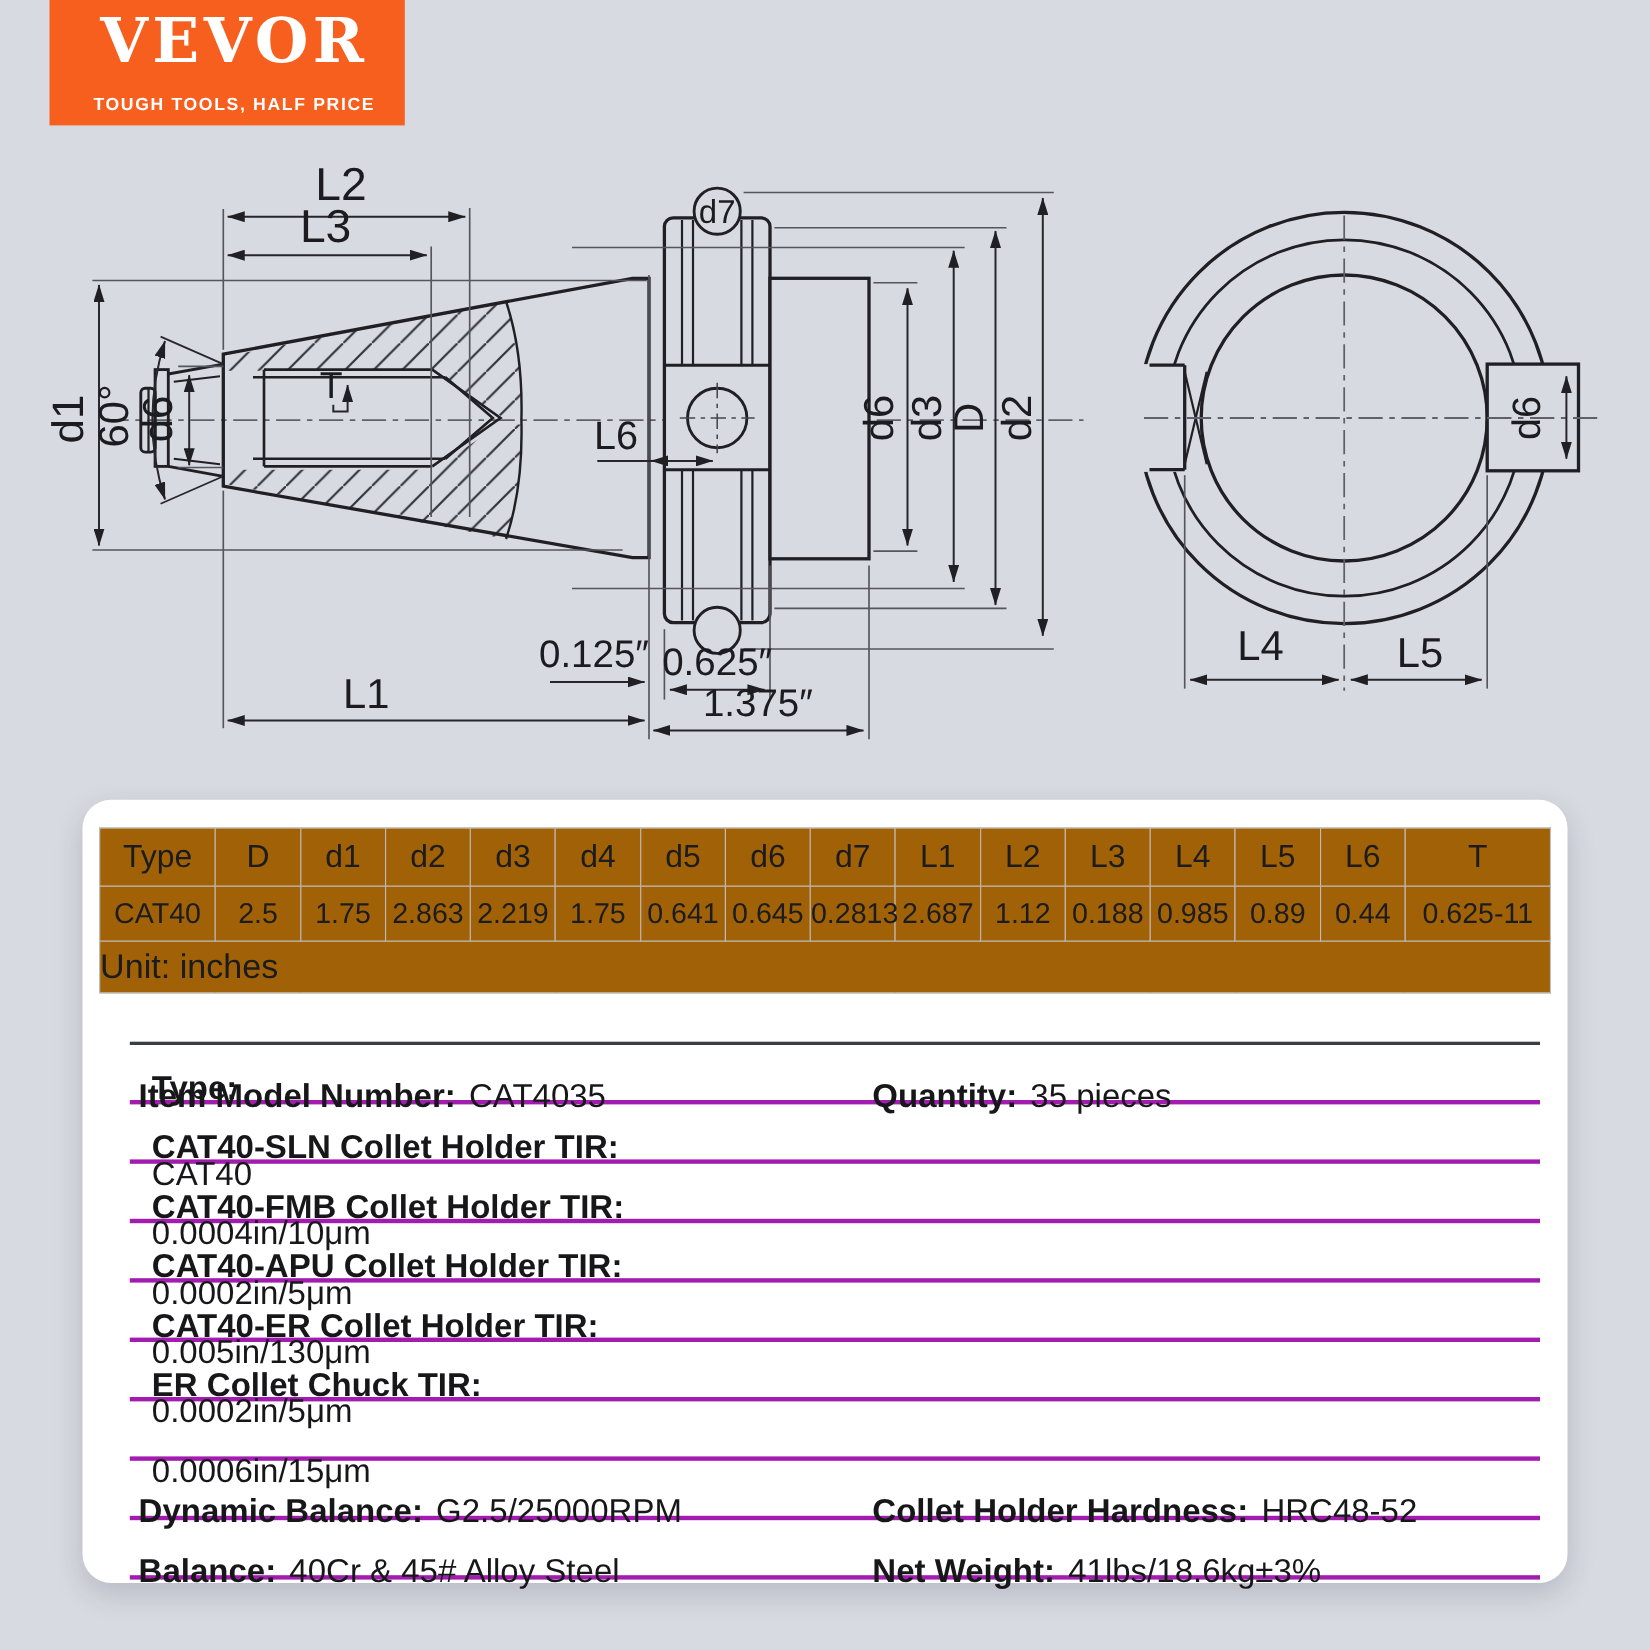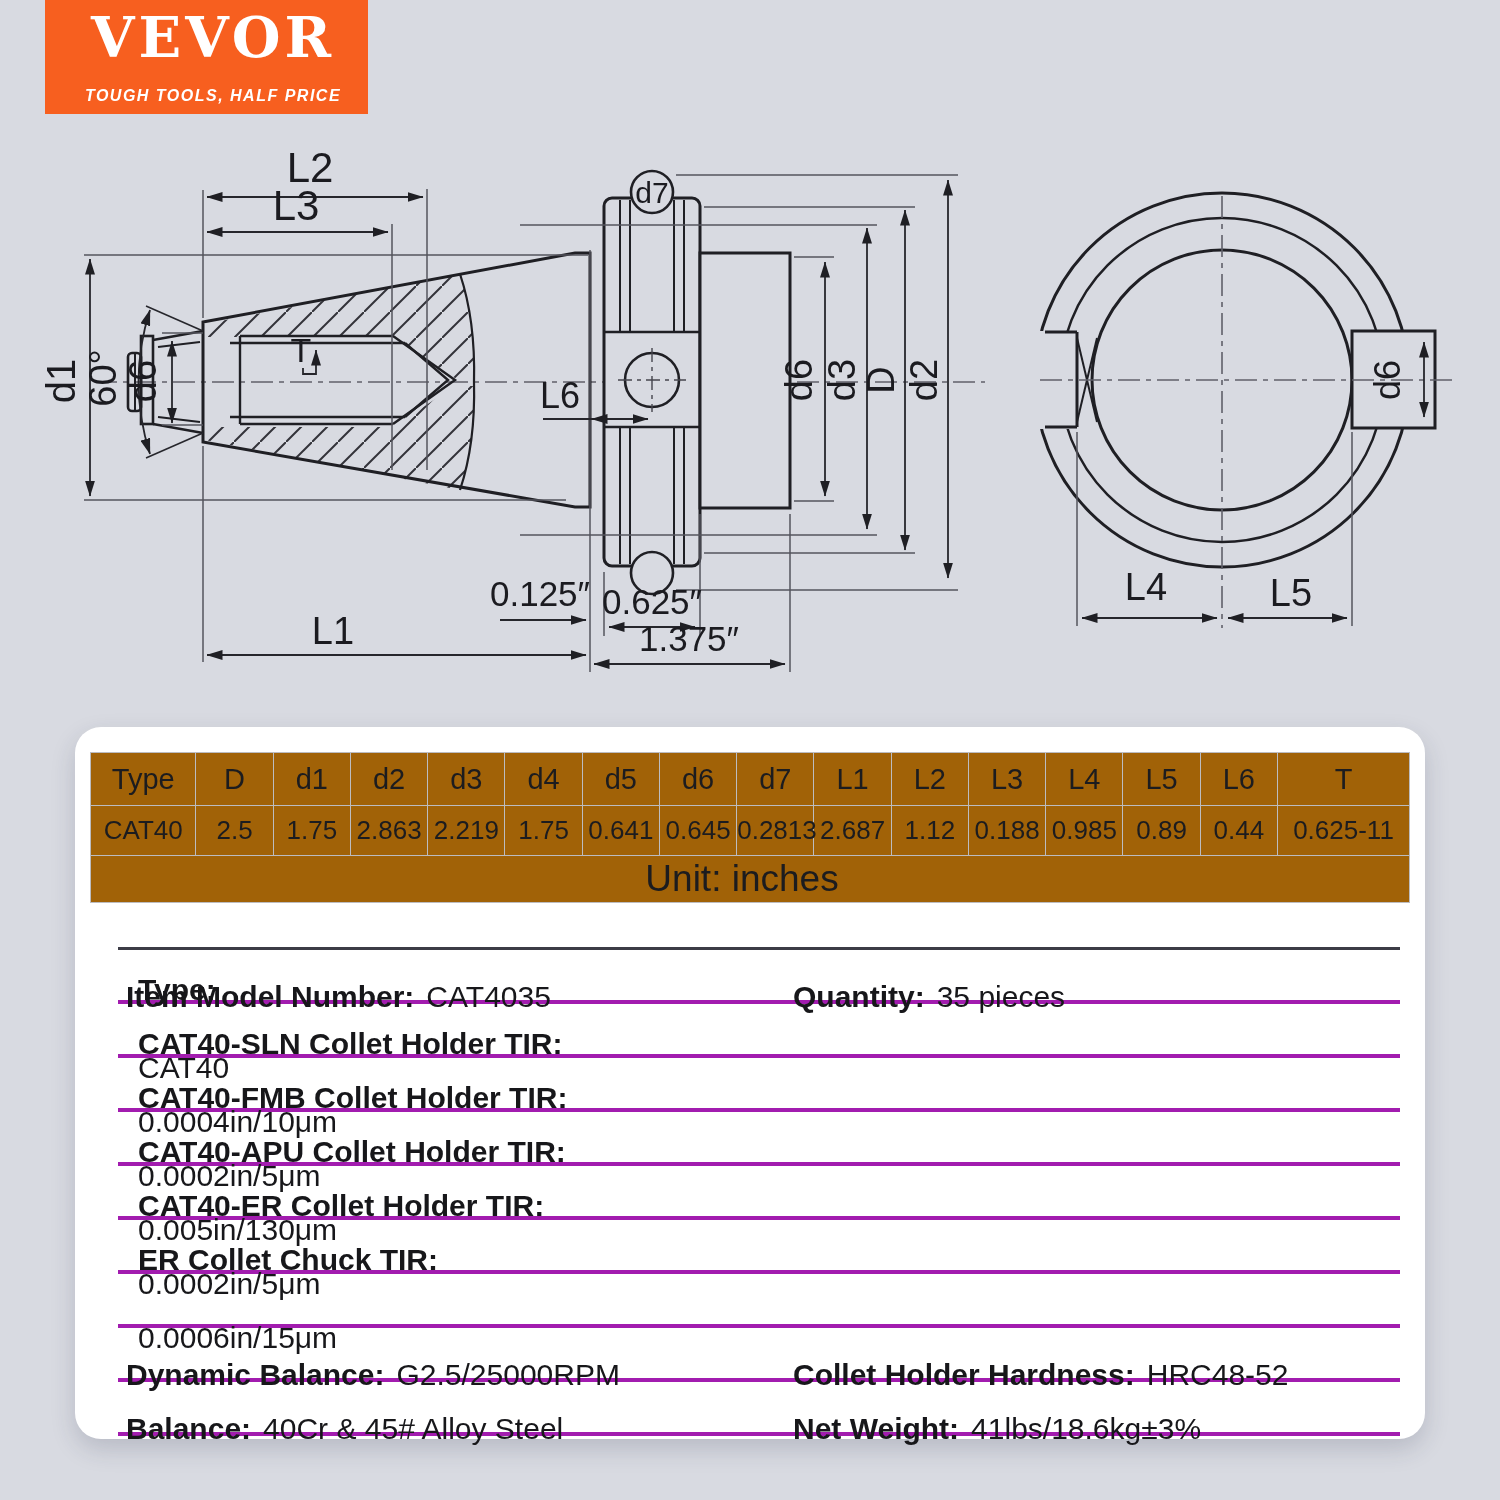--- a/index.html
+++ b/index.html
@@ -12,21 +12,21 @@
   
   .logo{
     position:absolute;left:45px;top:0;width:310px;height:114px;
     display:flex;flex-direction:column;align-items:center;justify-content:center;padding-left:13px;
   }
   .logo .word{
     font-size:56px;font-weight:900;color:#ffffff;letter-spacing:4px;line-height:1;
     font-family:"DejaVu Serif", serif;
   }
   .logo .tag{
-    font-size:16px;font-weight:bold;color:#ffffff;letter-spacing:1.5px;margin-top:22px;font-style:italic;
+    font-size:16px;font-weight:bold;color:#ffffff;letter-spacing:1.5px;margin-top:22px;
   }
   
   .drawing{position:absolute;left:0;top:0;width:1500px;height:730px;}
   svg text{font-family:"Liberation Sans", sans-serif;fill:#1b1b20;}
   
   .card{
     position:absolute;left:75px;top:727px;width:1350px;height:712px;
     background:#ffffff;border-radius:26px;
     box-shadow:0 10px 25px rgba(40,45,70,0.18);
   }
@@ -36,21 +36,21 @@
     border-collapse:collapse;table-layout:fixed;
   }
   table.spec th, table.spec td{
     border:1px solid #bcbcc0;background:#a16207;
     text-align:center;font-weight:normal;color:#1c1c1f;
     padding:0;
   }
   table.spec th{height:52px;font-size:29px;}
   table.spec td{height:49px;font-size:26px;}
   table.spec td.unit{
-    height:46px;text-align:center;padding-right:16px;font-size:37px;
+    height:46px;text-align:left;padding-right:16px;font-size:31px;
   }
   
   .speclist{
     position:absolute;left:43px;top:220px;width:1282px;
     border-top:3px solid #3c3c46;
   }
   .srow{
     display:flex;align-items:center;height:50px;
     border-bottom:4px solid #a21caf;
     font-size:30px;white-space:nowrap;

